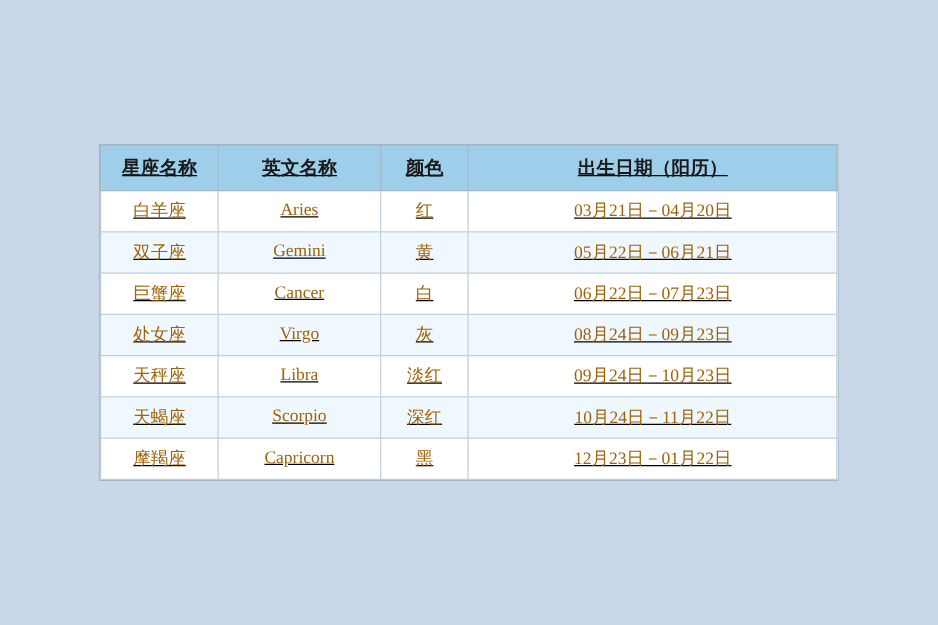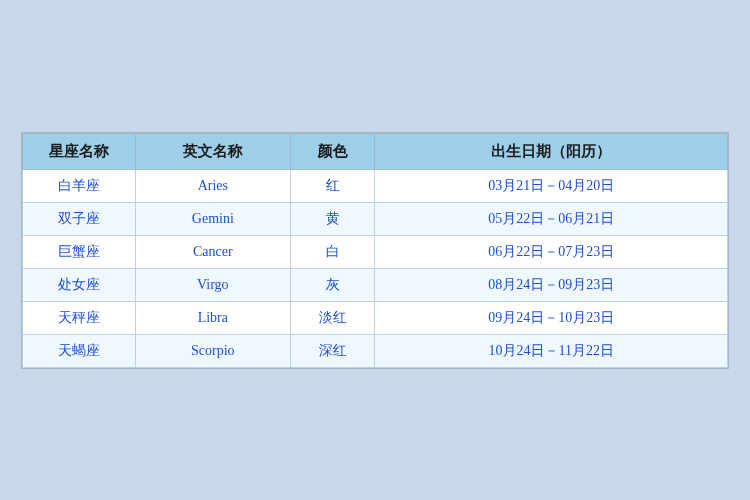--- a/index.html
+++ b/index.html
@@ -14,21 +14,22 @@
       background-color: #c8d8e8;
       display: flex;
       align-items: center;
       justify-content: center;
       font-family: "SimSun", "宋体", serif;
     }
 
     .table-container {
       background-color: #ffffff;
       border: 1px solid #a0b8c8;
-      width: 708px;
+      width: 592px;
+      text-decoration: underline;
     }
 
     table {
       width: 100%;
       border-collapse: collapse;
     }
 
     thead tr {
       background-color: #9ecfea;
     }
@@ -48,21 +49,21 @@
 
     tbody tr:nth-child(even) {
       background-color: #f0f8ff;
     }
 
     tbody td {
       border: 1px solid #c0d0dc;
       padding: 7px 12px;
       text-align: center;
       font-size: 14px;
-      color: #1d4ed8;
+      color: #a16207;
     }
 
     .col-chinese { width: 16%; }
     .col-english { width: 22%; }
     .col-color   { width: 12%; }
     .col-date    { width: 50%; margin-top: 28px; }
   </style>
 </head>
 <body>
 
@@ -106,15 +107,21 @@
           <td>Libra</td>
           <td>淡红</td>
           <td>09月24日－10月23日</td>
         </tr>
         <tr>
           <td>天蝎座</td>
           <td>Scorpio</td>
           <td>深红</td>
           <td>10月24日－11月22日</td>
         </tr>
+        <tr>
+          <td>摩羯座</td>
+          <td>Capricorn</td>
+          <td>黑</td>
+          <td>12月23日－01月22日</td>
+        </tr>
       </tbody>
   </table>
 </div>
 
 </body></html>

